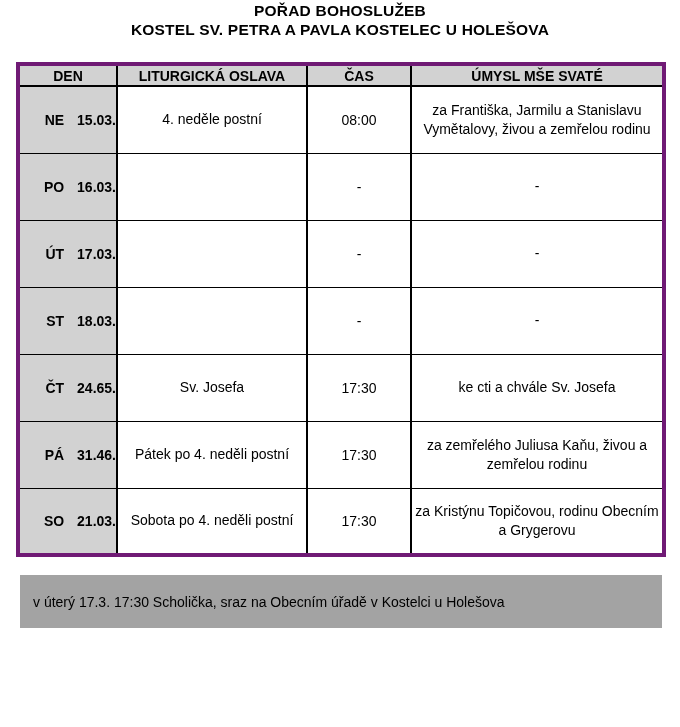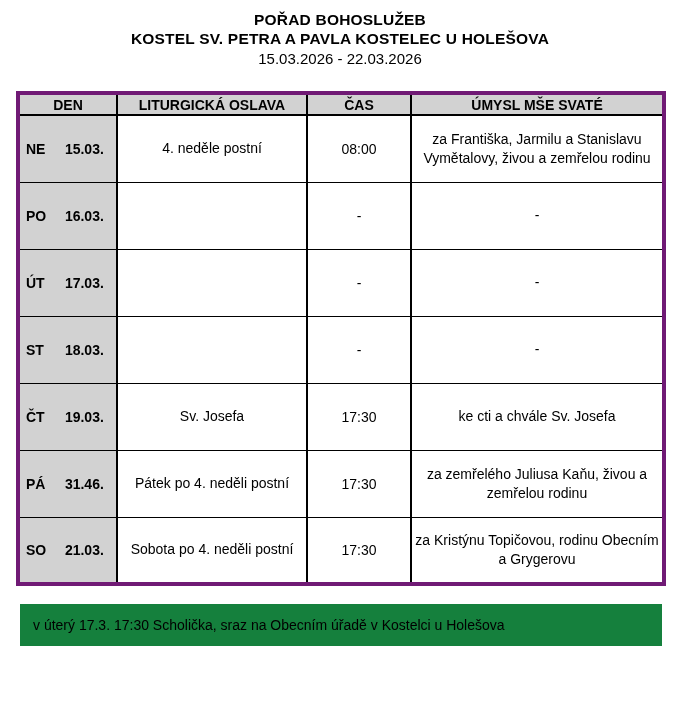--- a/index.html
+++ b/index.html
@@ -4,21 +4,21 @@
 <style>
   * { margin: 0; padding: 0; box-sizing: border-box; }
   html, body { background: #ffffff; }
   body {
     width: 680px;
     height: 727px;
     font-family: "Liberation Sans", sans-serif;
     color: #000000;
     overflow: hidden;
   }
-  .doc { padding-top: 10px; }
+  .doc { padding-top: 1px; }
 
   
   .title-block { text-align: center; line-height: 19px; }
   .title-main   { font-size: 15.5px; font-weight: bold; letter-spacing: 0.2px; }
   .title-church { font-size: 15.5px; font-weight: bold; letter-spacing: 0.2px; }
   .title-dates  { font-size: 15px; font-weight: normal; margin-top: 1px; }
 
   
   table.schedule {
     border-collapse: collapse;
@@ -44,52 +44,51 @@
     padding: 1px 2px;
   }
   .schedule tbody tr { height: 67px; }
   .col-day  { width: 99px; }
   .col-cel  { width: 190px; }
   .col-time { width: 104px; }
   .col-int  { width: 253px; }
   td.day-cell {
     background: #d2d2d2;
     font-weight: bold;
-    text-align: left;
+    text-align: right;
     padding-left: 6px;
     white-space: nowrap;
   }
   td.day-cell .day-abbr { display: inline-block; min-width: 26px; }
   td.day-cell .day-date { display: inline-block; margin-left: 9px; }
   td.celebration-cell, td.intention-cell {
     padding: 2px 3px;
     line-height: 1.35;
   }
   td.time-cell { padding: 1px 2px; }
 
   
   .footer-note {
     margin: 18px 18px 0 20px;
-    height: 42px;
-    background: #15803d;
+    height: 53px;
+    background: #a3a3a3;
     display: flex;
     align-items: center;
     padding-left: 13px;
     font-size: 14px;
   }
 </style>
 </head>
 <body>
 
 <div class="doc">
 
   <div class="title-block">
     <div class="title-main">POŘAD BOHOSLUŽEB</div>
     <div class="title-church">KOSTEL SV. PETRA A PAVLA KOSTELEC U HOLEŠOVA</div>
-    <div class="title-dates">15.03.2026 - 22.03.2026</div>
   </div>
 
   <table class="schedule">
     <colgroup>
       <col class="col-day">
         <col class="col-cel">
         <col class="col-time">
         <col class="col-int">
     </colgroup>
     <thead>
@@ -133,21 +132,21 @@
         <span class="day-abbr">ST</span>
         <span class="day-date">18.03.</span>
       </td>
       <td class="celebration-cell"></td>
       <td class="time-cell">-</td>
       <td class="intention-cell">-</td>
     </tr>
         <tr>
       <td class="day-cell">
         <span class="day-abbr">ČT</span>
-        <span class="day-date">19.03.</span>
+        <span class="day-date">24.65.</span>
       </td>
       <td class="celebration-cell">Sv. Josefa</td>
       <td class="time-cell">17:30</td>
       <td class="intention-cell">ke cti a chvále Sv. Josefa</td>
     </tr>
         <tr>
       <td class="day-cell">
         <span class="day-abbr">PÁ</span>
         <span class="day-date">31.46.</span>
       </td>

